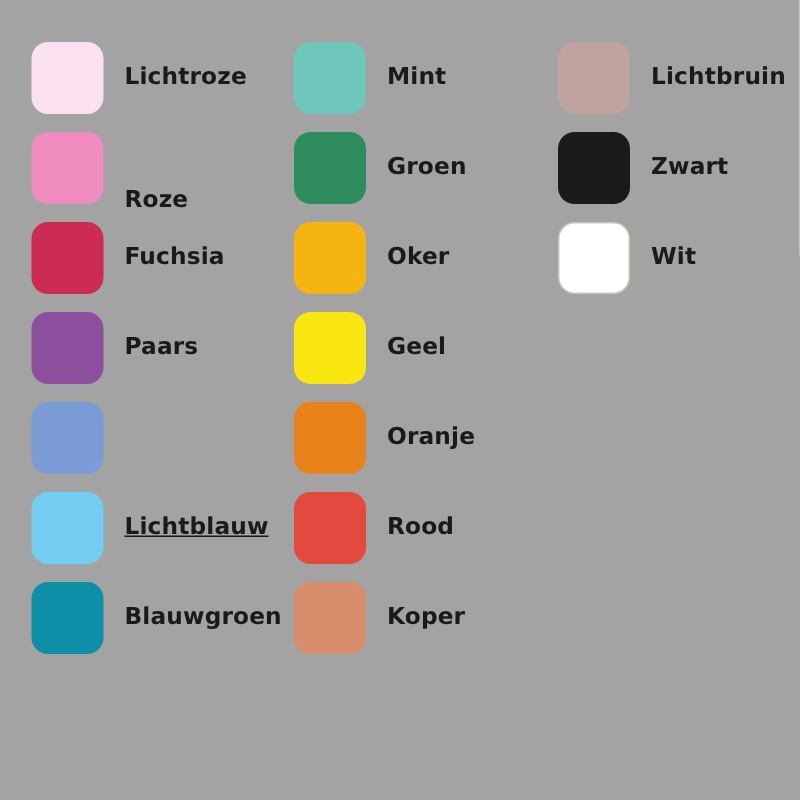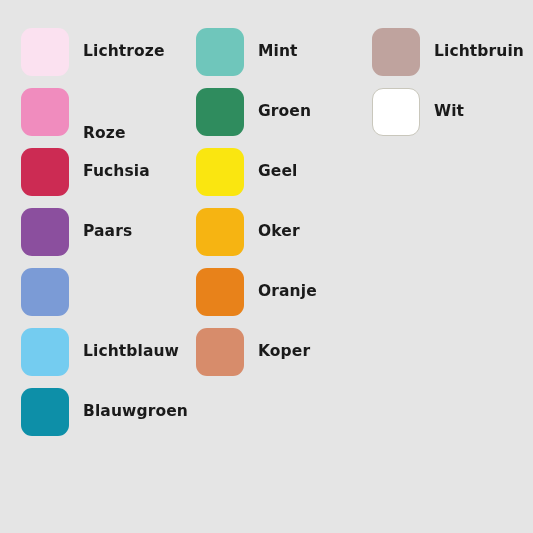--- a/index.html
+++ b/index.html
@@ -59,21 +59,21 @@
     font-weight: bold;
     color: #1A1A1A;
     letter-spacing: 0.1px;
     white-space: nowrap;
     line-height: 1;
   }
 </style>
 </head>
 <body>
 
-<div id="swatch-chart" style="background: #e5e5e5;">
+<div id="swatch-chart" style="background: #a3a3a3;">
     <div class="swatch-column col-0">
       <div class="swatch-row">
         <div class="swatch-chip" style="background: rgb(251, 225, 240);"></div>
         <span class="swatch-label" style="color: rgb(26, 26, 26);">Lichtroze</span>
       </div>
       <div class="swatch-row">
         <div class="swatch-chip" style="background: rgb(240, 140, 190);"></div>
         <span class="swatch-label" style="color: rgb(26, 26, 26); margin-top: 44px;">Roze</span>
       </div>
       <div class="swatch-row">
@@ -82,56 +82,64 @@
       </div>
       <div class="swatch-row">
         <div class="swatch-chip" style="background: rgb(139, 79, 158);"></div>
         <span class="swatch-label" style="color: rgb(26, 26, 26);">Paars</span>
       </div>
       <div class="swatch-row">
         <div class="swatch-chip" style="background: rgb(123, 155, 214);"></div>
       </div>
       <div class="swatch-row">
         <div class="swatch-chip" style="background: rgb(116, 204, 240);"></div>
-        <span class="swatch-label" style="color: rgb(26, 26, 26);">Lichtblauw</span>
+        <span class="swatch-label" style="color: rgb(26, 26, 26); text-decoration: underline;">Lichtblauw</span>
       </div>
       <div class="swatch-row">
         <div class="swatch-chip" style="background: rgb(13, 143, 168);"></div>
         <span class="swatch-label" style="color: rgb(26, 26, 26);">Blauwgroen</span>
       </div>
     </div>
     <div class="swatch-column col-1">
       <div class="swatch-row">
         <div class="swatch-chip" style="background: rgb(111, 198, 187);"></div>
         <span class="swatch-label" style="color: rgb(26, 26, 26);">Mint</span>
       </div>
       <div class="swatch-row">
         <div class="swatch-chip" style="background: rgb(47, 140, 94);"></div>
         <span class="swatch-label" style="color: rgb(26, 26, 26);">Groen</span>
       </div>
       <div class="swatch-row">
+        <div class="swatch-chip" style="background: rgb(246, 180, 18);"></div>
+        <span class="swatch-label" style="color: rgb(26, 26, 26);">Oker</span>
+      </div>
+      <div class="swatch-row">
         <div class="swatch-chip" style="background: rgb(250, 230, 16);"></div>
         <span class="swatch-label" style="color: rgb(26, 26, 26);">Geel</span>
       </div>
       <div class="swatch-row">
-        <div class="swatch-chip" style="background: rgb(246, 180, 18);"></div>
-        <span class="swatch-label" style="color: rgb(26, 26, 26);">Oker</span>
+        <div class="swatch-chip" style="background: rgb(232, 130, 26);"></div>
+        <span class="swatch-label" style="color: rgb(26, 26, 26);">Oranje</span>
       </div>
       <div class="swatch-row">
-        <div class="swatch-chip" style="background: rgb(232, 130, 26);"></div>
-        <span class="swatch-label" style="color: rgb(26, 26, 26);">Oranje</span>
+        <div class="swatch-chip" style="background: rgb(226, 74, 64);"></div>
+        <span class="swatch-label" style="color: rgb(26, 26, 26);">Rood</span>
       </div>
       <div class="swatch-row">
         <div class="swatch-chip" style="background: rgb(215, 140, 107);"></div>
         <span class="swatch-label" style="color: rgb(26, 26, 26);">Koper</span>
       </div>
     </div>
     <div class="swatch-column col-2">
       <div class="swatch-row">
         <div class="swatch-chip" style="background: rgb(191, 163, 158);"></div>
         <span class="swatch-label" style="color: rgb(26, 26, 26);">Lichtbruin</span>
       </div>
       <div class="swatch-row">
+        <div class="swatch-chip" style="background: rgb(26, 26, 26);"></div>
+        <span class="swatch-label" style="color: rgb(26, 26, 26);">Zwart</span>
+      </div>
+      <div class="swatch-row">
         <div class="swatch-chip bordered" style="background: rgb(255, 255, 255); border-color: rgb(201, 199, 188);"></div>
         <span class="swatch-label" style="color: rgb(26, 26, 26); text-align: center;">Wit</span>
       </div>
     </div>
   </div>
 
 </body></html>

